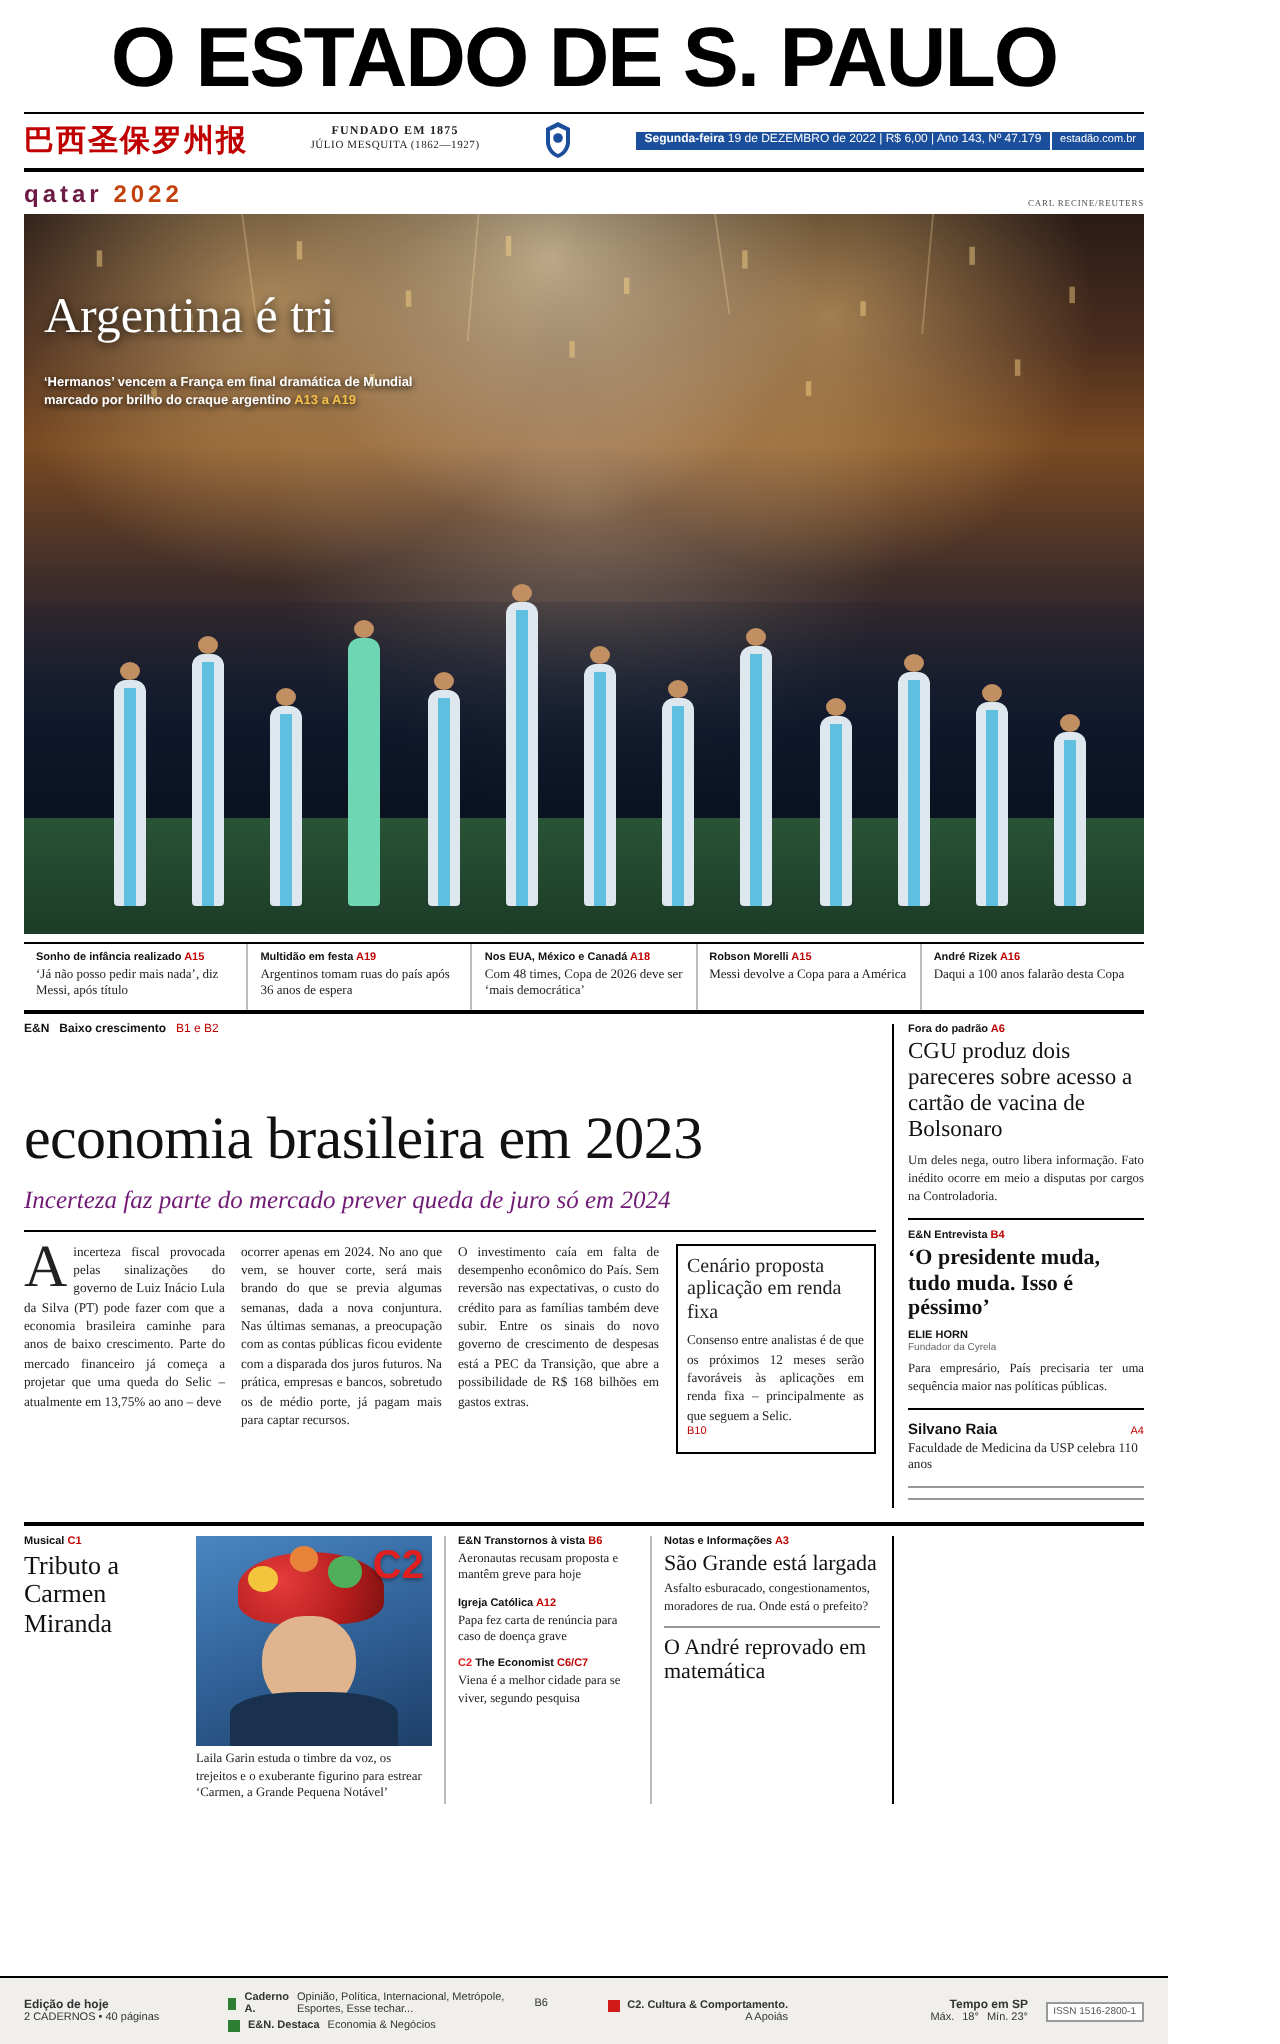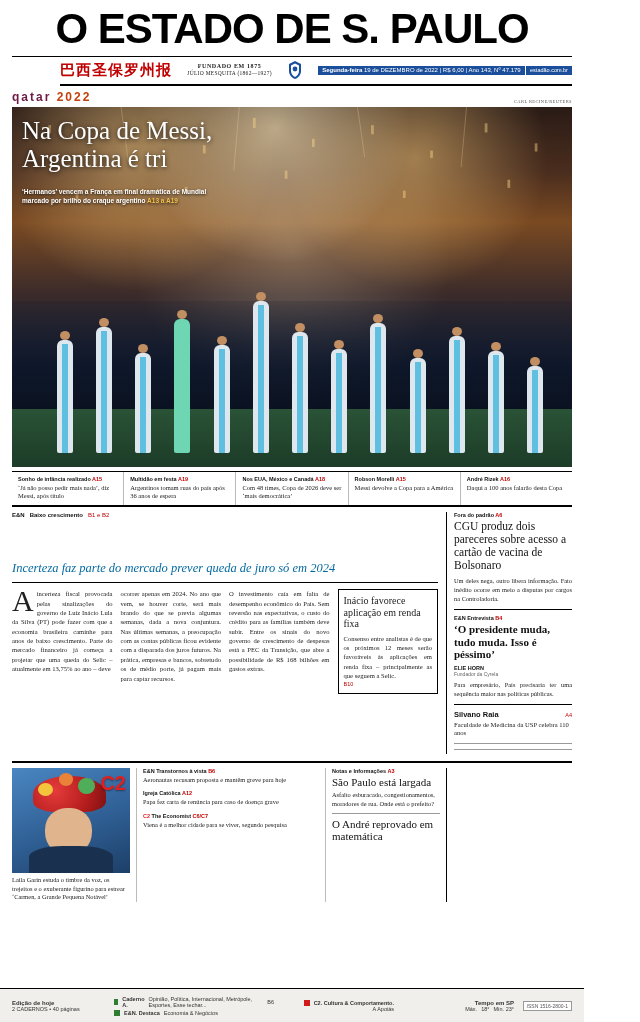--- a/index.html
+++ b/index.html
@@ -18,21 +18,21 @@
     font-family:"Liberation Sans", sans-serif;
     font-weight:bold;
     font-size:42px;
     letter-spacing:-1px;
     line-height:1;
     color:#000;
   }
   .masthead-rule{border-top:1px solid #000;margin-top:6px;}
   .masthead-bar{
     display:flex;align-items:center;justify-content:space-between;
-    padding:3px 0 4px 0;border-bottom:2px solid #000;margin-left:48px;
+    padding:3px 0 4px 0;border-bottom:2px solid #000;
   }
   .cn-title{
     font-family:"Liberation Sans", sans-serif;
     font-weight:bold;font-size:15px;color:#c00000;letter-spacing:1px;
   }
   .found{font-size:5.5px;line-height:1.25;text-align:center;color:#222;letter-spacing:.3px;}
   .found b{display:block;font-size:6px;letter-spacing:.6px;}
   .crest{width:16px;height:20px;position:relative;}
   .crest svg{display:block;}
   .dateblock{text-align:right;font-size:5.5px;line-height:1.3;color:#222;}
@@ -131,21 +131,21 @@
     font-family:"Liberation Sans", sans-serif;font-size:6px;margin-bottom:3px;
   }
   .kicker .en{font-weight:bold;}
   .kicker .kw{font-weight:bold;color:#111;}
   .kicker .pg{color:#c00000;}
 
   h2.lead{
     margin:0;font-size:30px;line-height:1.08;font-weight:normal;letter-spacing:-.3px;
   }
   .lead-sub{
-    margin-top:7px;font-style:italic;font-size:12.5px;line-height:1.25;color:#0369a1;
+    margin-top:7px;font-style:italic;font-size:12.5px;line-height:1.25;color:#701a75;
     border-bottom:1px solid #000;padding-bottom:6px;
   }
 
   .cols3{display:flex;gap:8px;margin-top:6px;}
   .cols3 .c{flex:1;font-size:6.6px;line-height:1.42;text-align:justify;color:#222;}
   .cols3 .c p{margin:0 0 4px 0;}
   .dropcap:first-letter{
     float:left;font-size:30px;line-height:.82;padding-right:3px;font-weight:normal;
   }
   .boxed{
@@ -354,21 +354,21 @@
           <span class="stripe"></span>
           <span class="stripe2"></span>
         </div>
       <div class="pl" style="left:92%;height:40%">
           <span class="stripe"></span>
           <span class="stripe2"></span>
         </div>
     </div>
     <div class="hero-headline">
       <h1>
-        <span>Na Copa de Messi,</span><br>
+        <br>
         <span>Argentina é tri</span>
       </h1>
       <div class="hero-sub">
         <span>‘Hermanos’ vencem a França em final dramática de Mundial marcado por brilho do craque argentino</span>
         <span class="ref">A13 a A19</span>
       </div>
     </div>
   </div>
 
   <div class="teasers">
@@ -397,36 +397,37 @@
   <div class="body-grid">
 
     <div class="col-main">
       <div class="kicker">
         <span class="en">E&amp;N</span>
         <span class="kw">Baixo crescimento</span>
         <span class="pg">B1 e B2</span>
       </div>
       <h2 class="lead">
         <br>
+        <span>economia brasileira em 2023</span>
       </h2>
       <div class="lead-sub">Incerteza faz parte do mercado prever queda de juro só em 2024</div>
 
       <div class="cols3">
         <div class="c">
           <p class="dropcap">A incerteza fiscal provocada pelas sinalizações do governo de Luiz Inácio Lula da Silva (PT) pode fazer com que a economia brasileira caminhe para anos de baixo crescimento. Parte do mercado financeiro já começa a projetar que uma queda do Selic – atualmente em 13,75% ao ano – deve</p>
         </div>
         <div class="c">
           <p>ocorrer apenas em 2024. No ano que vem, se houver corte, será mais brando do que se previa algumas semanas, dada a nova conjuntura. Nas últimas semanas, a preocupação com as contas públicas ficou evidente com a disparada dos juros futuros. Na prática, empresas e bancos, sobretudo os de médio porte, já pagam mais para captar recursos.</p>
         </div>
         <div class="c">
           <p>O investimento caía em falta de desempenho econômico do País. Sem reversão nas expectativas, o custo do crédito para as famílias também deve subir. Entre os sinais do novo governo de crescimento de despesas está a PEC da Transição, que abre a possibilidade de R$ 168 bilhões em gastos extras.</p>
         </div>
         <div class="c">
           <div class="boxed">
-            <div class="bt">Inácio favorece aplicação em renda fixa</div>
+            <div class="bt">Cenário proposta aplicação em renda fixa</div>
             <div>Consenso entre analistas é de que os próximos 12 meses serão favoráveis às aplicações em renda fixa – principalmente as que seguem a Selic.</div>
             <div class="pg">B10</div>
           </div>
         </div>
       </div>
     </div>
 
     <div class="col-right">
       <div class="rlabel">
         <span>Fora do padrão</span> <span class="pg">A6</span>
@@ -455,20 +456,26 @@
         </div>
         <div class="colnote-tx">Faculdade de Medicina da USP celebra 110 anos</div>
       </div>
       <div class="hr-hair"></div>
       <div class="hr-hair"></div>
     </div>
   </div>
 
   <div class="bottom">
 
+    <div class="b1">
+      <div class="mini-label">
+        <span>Musical</span> <span class="pg">C1</span>
+      </div>
+      <h3 class="mini-head">Tributo a Carmen Miranda</h3>
+    </div>
 
     <div class="b2">
       <div class="photo-carmen">
         <div class="bgc"></div>
         <div class="hat"></div>
         <div class="fruit1"></div>
           <div class="fruit2"></div>
           <div class="fruit3"></div>
         <div class="face"></div>
         <div class="body"></div>
@@ -500,21 +507,21 @@
           <span class="pg">C6/C7</span>
         </div>
         <div class="tx">Viena é a melhor cidade para se viver, segundo pesquisa</div>
       </div>
     </div>
 
     <div class="b4">
       <div class="mini-label">
         <span>Notas e Informações</span> <span class="pg">A3</span>
       </div>
-      <h3 class="mini-head sm">São Paulo está largada</h3>
+      <h3 class="mini-head sm">São Grande está largada</h3>
       <div class="mini-tx">Asfalto esburacado, congestionamentos, moradores de rua. Onde está o prefeito?</div>
       <div class="hr-hair"></div>
       <h3 class="mini-head sm">O André reprovado em matemática</h3>
     </div>
 
     <div class="b5"></div>
   </div>
 
   <div class="footer">
     <div class="f1">

